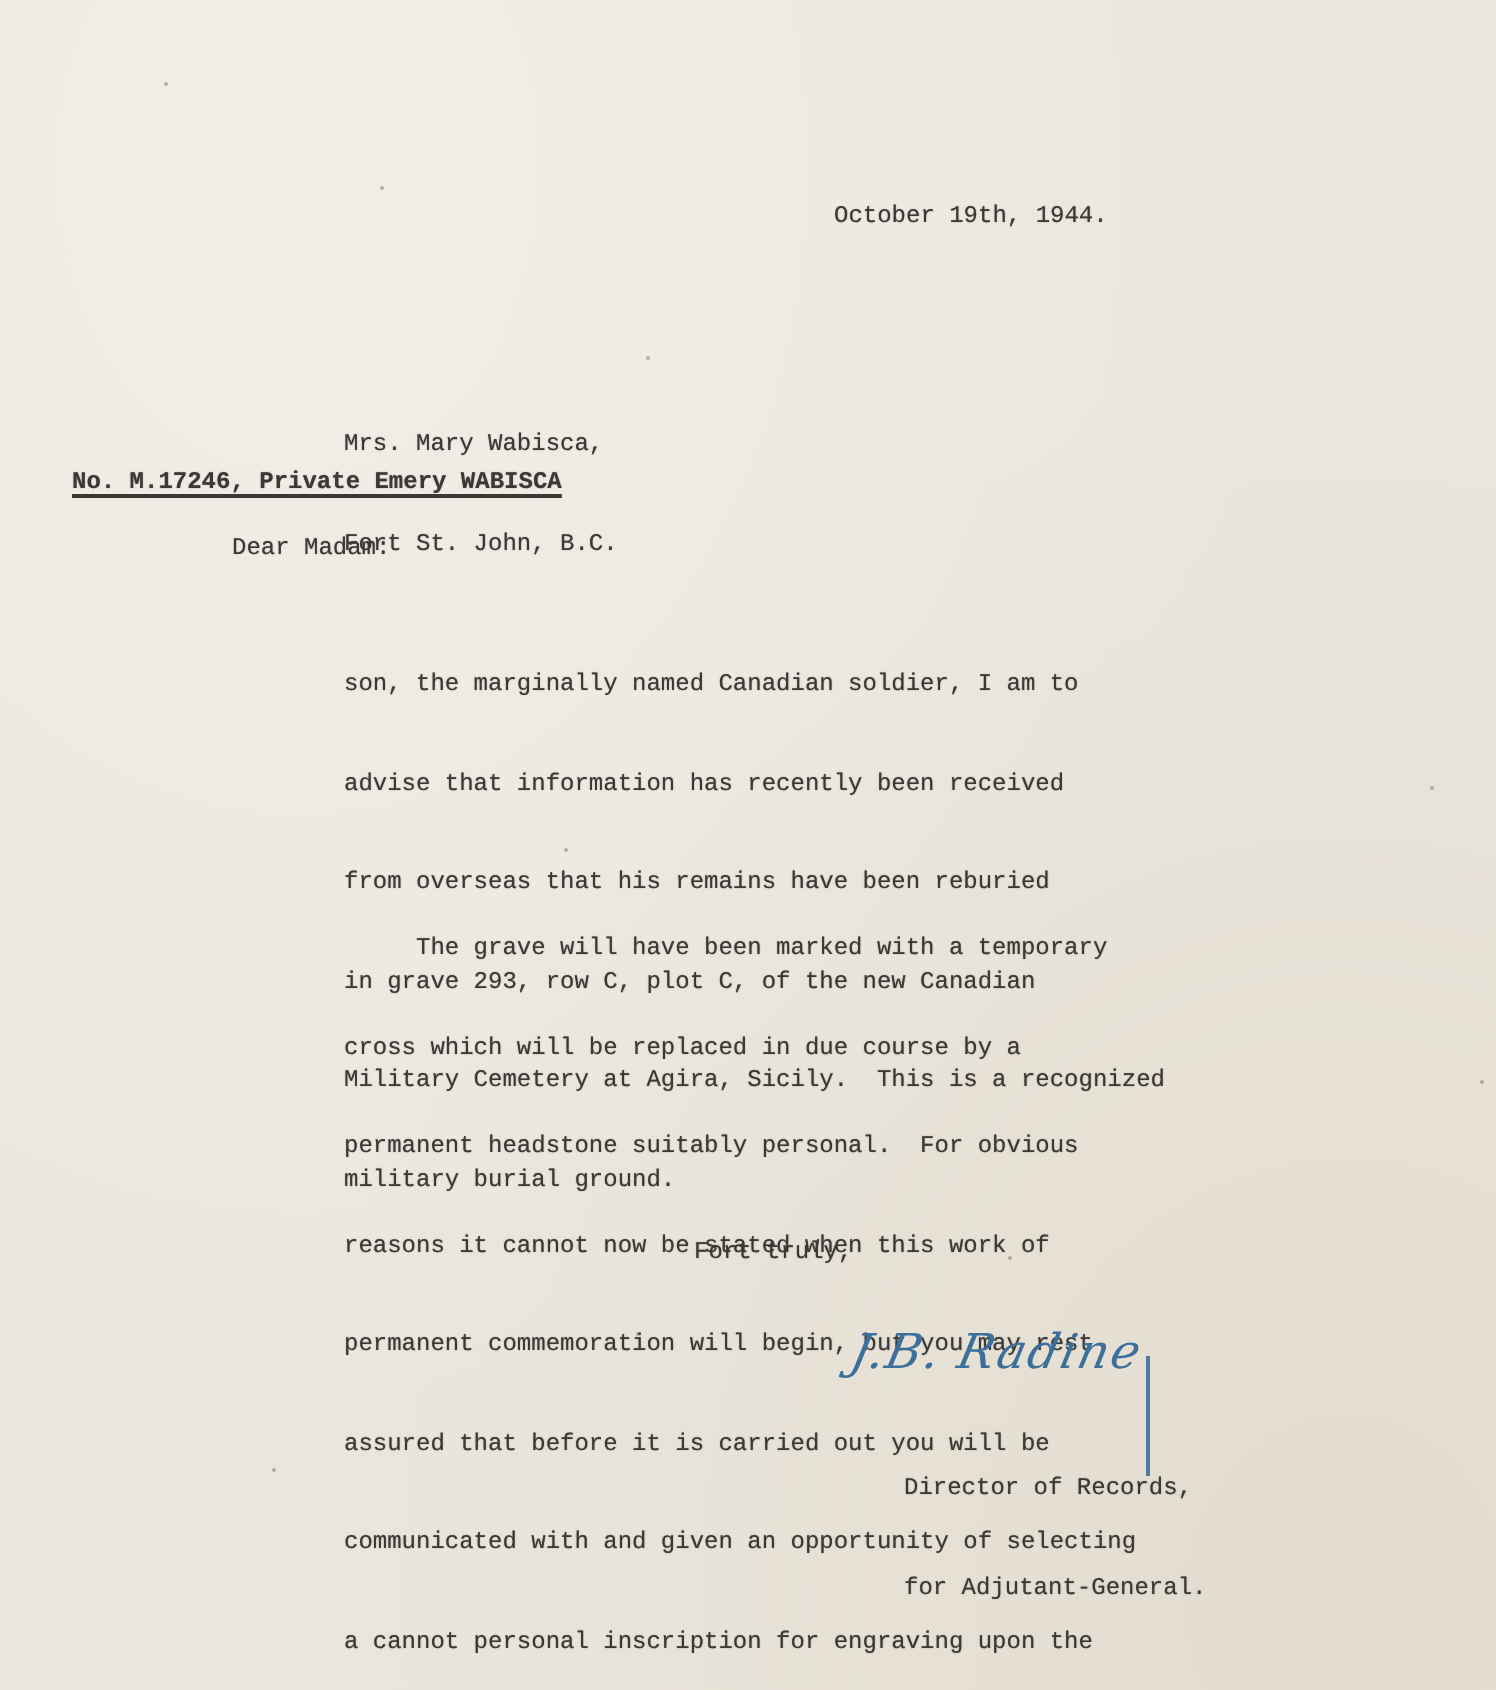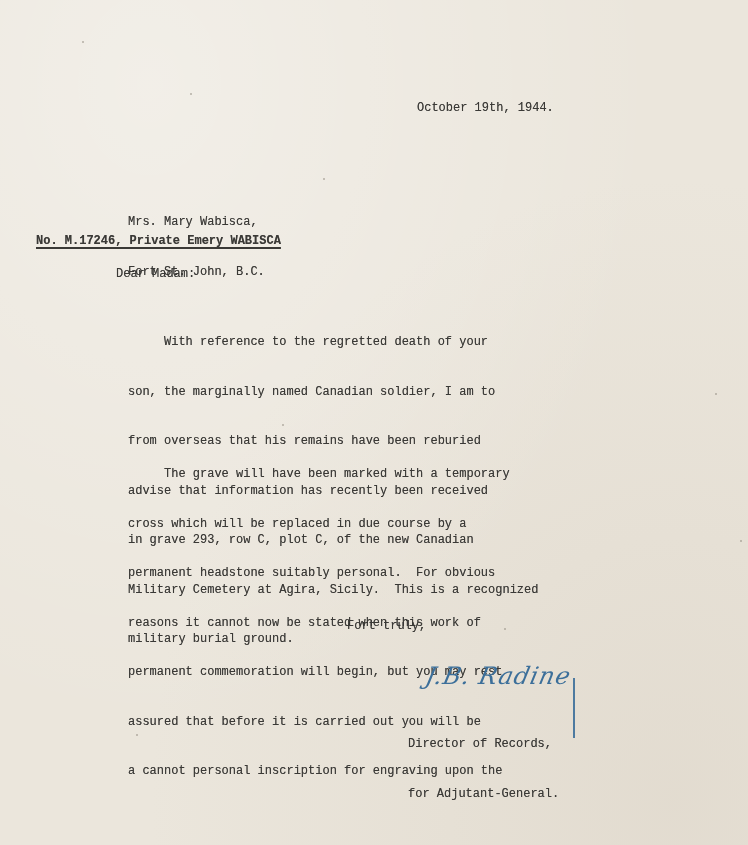--- a/index.html
+++ b/index.html
@@ -19,21 +19,21 @@
   .tw {
     position: absolute;
     font-family: "Liberation Mono", "DejaVu Sans Mono", monospace;
     font-size: 12px;
     line-height: 16.5px;
     color: #3a3936;
     white-space: pre;
     letter-spacing: 0px;
     text-shadow: 0 0 0.6px rgba(40,40,40,0.55);
   }
-  .line { display: block; height: 16.5px; }
+  .line { display: block; height: 16.5px; margin-left: 44px; }
   .ref { text-decoration: underline; text-decoration-thickness: 1.5px; text-underline-offset: 3px; font-weight: bold; }
   .sig {
     position: absolute; left: 426px; top: 662px;
     font-family: "DejaVu Serif", serif; font-style: italic;
     font-size: 24px; color: #3c6f9a; letter-spacing: 1px;
     transform: skewX(-12deg);
   }
   .sig-stroke {
     position: absolute; left: 573px; top: 678px; width: 2px; height: 60px;
     background: #3c6f9a; opacity: .9;
@@ -59,36 +59,36 @@
 <div class="tw" style="left:128px;top:181px">
   <span class="line">Mrs. Mary Wabisca,</span>
   <span class="line">Fort St. John, B.C.</span>
 </div>
 
 <div class="tw ref" style="left:36px;top:233px">No. M.17246, Private Emery WABISCA</div>
 
 <div class="tw" style="left:116px;top:266px">Dear Madam:</div>
 
 <div class="tw" style="left:128px;top:301px">
-  <span class="line">     With reference to the regretted death of your</span>
   <span class="line">son, the marginally named Canadian soldier, I am to</span>
+  <span class="line">advise that information has recently been received</span>
   <span class="line">from overseas that his remains have been reburied</span>
-  <span class="line">advise that information has recently been received</span>
   <span class="line">in grave 293, row C, plot C, of the new Canadian</span>
   <span class="line">Military Cemetery at Agira, Sicily.  This is a recognized</span>
   <span class="line">military burial ground.</span>
 </div>
 
 <div class="tw" style="left:128px;top:433px">
   <span class="line">     The grave will have been marked with a temporary</span>
   <span class="line">cross which will be replaced in due course by a</span>
   <span class="line">permanent headstone suitably personal.  For obvious</span>
   <span class="line">reasons it cannot now be stated when this work of</span>
   <span class="line">permanent commemoration will begin, but you may rest</span>
   <span class="line">assured that before it is carried out you will be</span>
+  <span class="line">communicated with and given an opportunity of selecting</span>
   <span class="line">a cannot personal inscription for engraving upon the</span>
   
   
 </div>
 
 <div class="tw" style="left:347px;top:618px">Fort truly,</div>
 
 <div class="sig">J.B. Radine</div>
 <div class="sig-stroke"></div>
 

